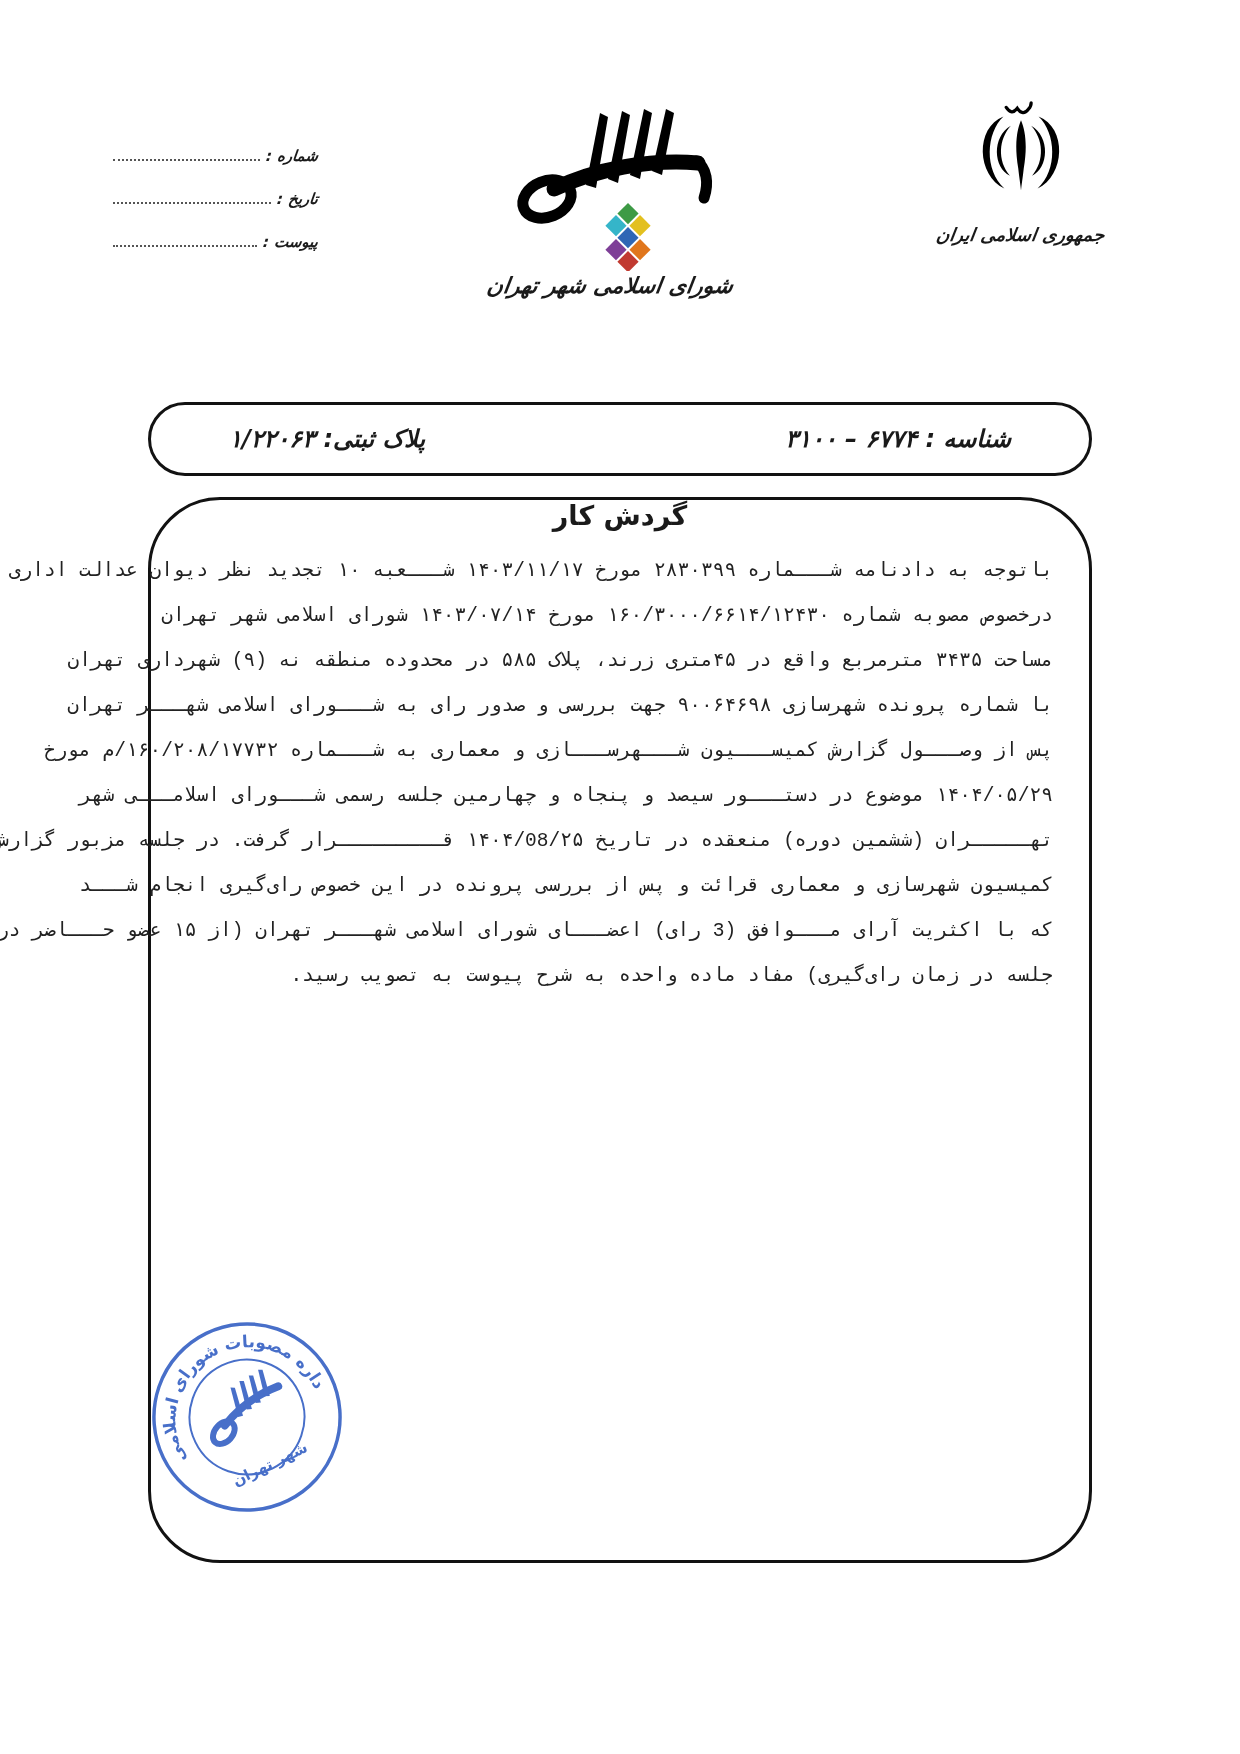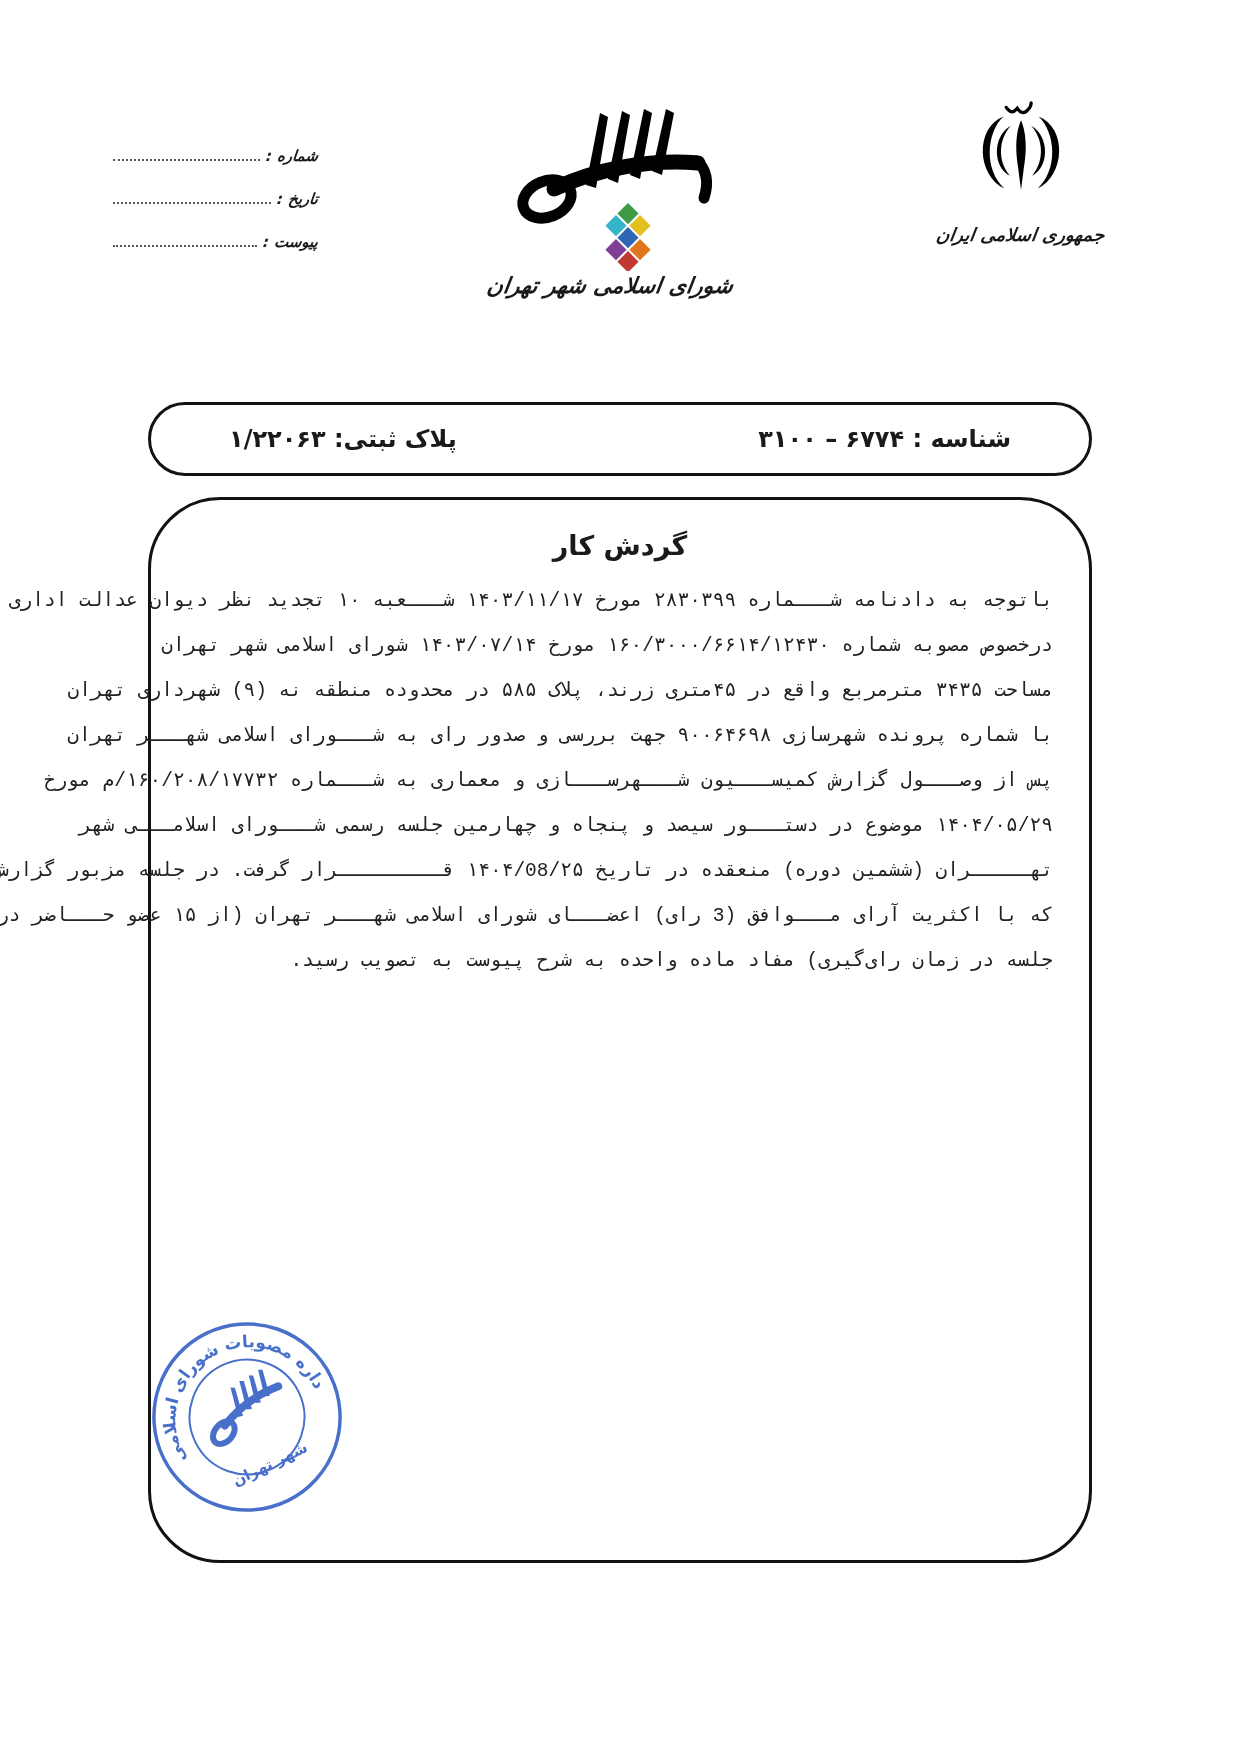--- a/index.html
+++ b/index.html
@@ -37,29 +37,29 @@
   }
 
   
   .id-bar{
     position:absolute;left:148px;top:402px;width:944px;height:74px;
     box-sizing:border-box;border:3px solid #121212;border-radius:40px;
     display:flex;align-items:center;justify-content:space-between;
     direction:rtl;padding:0 78px;
     font-size:24px;font-weight:bold;
   }
-  .id-item{white-space:nowrap;direction:rtl;}
+  .id-item{white-space:nowrap;direction:rtl;font-style:italic;}
 
   
   .main-box{
     position:absolute;left:148px;top:497px;width:944px;height:1066px;
     box-sizing:border-box;border:3.5px solid #121212;border-radius:72px;
   }
   .box-title{
-    margin-top:30px;text-align:center;
+    text-align:center;
     font-size:27px;font-weight:bold;direction:rtl;
   }
   .box-body{
     margin:18px 36px 0 36px;direction:rtl;
     font-size:19.5px;color:#222;
   }
   .body-line{
     height:45px;line-height:45px;white-space:nowrap;
     text-align:justify;text-align-last:justify;font-family:Liberation Mono, monospace;
   }
@@ -147,20 +147,21 @@
   <div class="main-box">
     <div class="box-title">گردش کار</div>
     <div class="box-body">
       <div class="body-line">باتوجه به دادنامه شـــماره ۲۸۳۰۳۹۹ مورخ ۱۴۰۳/۱۱/۱۷ شـــعبه ۱۰ تجدید نظر دیوان عدالت اداری</div>
       <div class="body-line">درخصوص مصوبه شماره ۱۶۰/۳۰۰۰/۶۶۱۴/۱۲۴۳۰ مورخ ۱۴۰۳/۰۷/۱۴ شورای اسلامی شهر تهران</div>
       <div class="body-line">مساحت ۳۴۳۵ مترمربع واقع در ۴۵متری زرند، پلاک ۵۸۵ در محدوده منطقه نه (۹) شهرداری تهران</div>
       <div class="body-line">با شماره پرونده شهرسازی ۹۰۰۶۴۶۹۸ جهت بررسی و صدور رای به شـــورای اسلامی شهـــر تهران</div>
       <div class="body-line">پس از وصـــول گزارش کمیســـیون شـــهرســـازی و معماری به شـــماره ۱۶۰/۲۰۸/۱۷۷۳۲/م مورخ</div>
       <div class="body-line">۱۴۰۴/۰۵/۲۹ موضوع در دستـــور سیصد و پنجاه و چهارمین جلسه رسمی شـــورای اسلامـــی شهر</div>
       <div class="body-line">تهـــــران (ششمین دوره) منعقده در تاریخ ۱۴۰۴/08/۲۵ قـــــــــرار گرفت. در جلسه مزبور گزارش</div>
+      <div class="body-line">کمیسیون شهرسازی و معماری قرائت و پس از بررسی پرونده در این خصوص رای‌گیری انجام شـــد</div>
       <div class="body-line">که با اکثریت آرای مـــوافق (3 رای) اعضـــای شورای اسلامی شهـــر تهران (از ۱۵ عضو حـــاضر در</div>
       <div class="body-line para-end">جلسه در زمان رای‌گیری) مفاد ماده واحده به شرح پیوست به تصویب رسید.</div>
     </div>
   </div>
 
   <div class="stamp">
     <svg width="198" height="198" viewBox="0 0 200 200">
       <defs>
         <path id="stamp-arc-top" d="M 26 104 A 74 74 0 1 1 174 104"></path>
       </defs>

